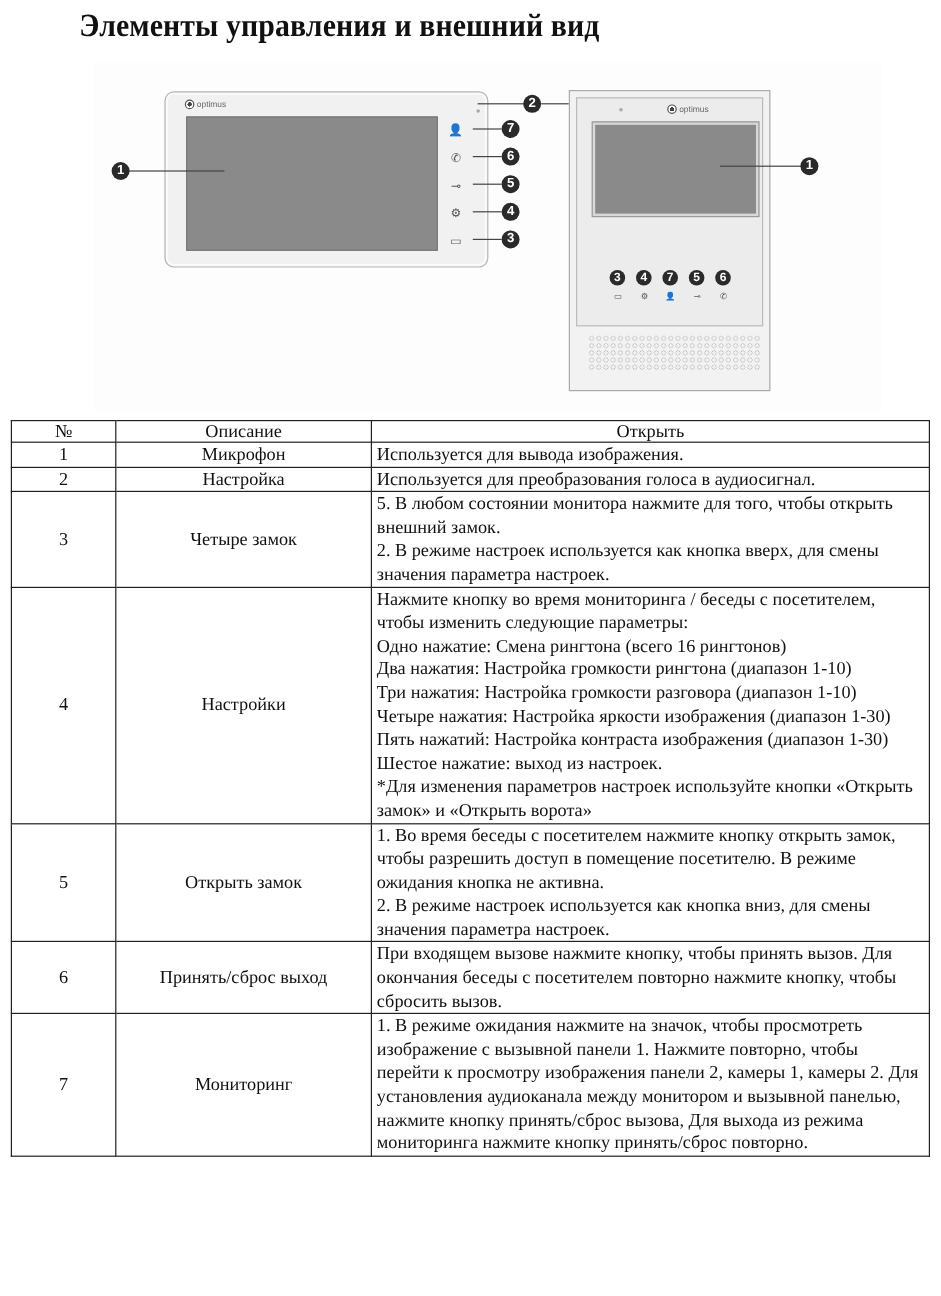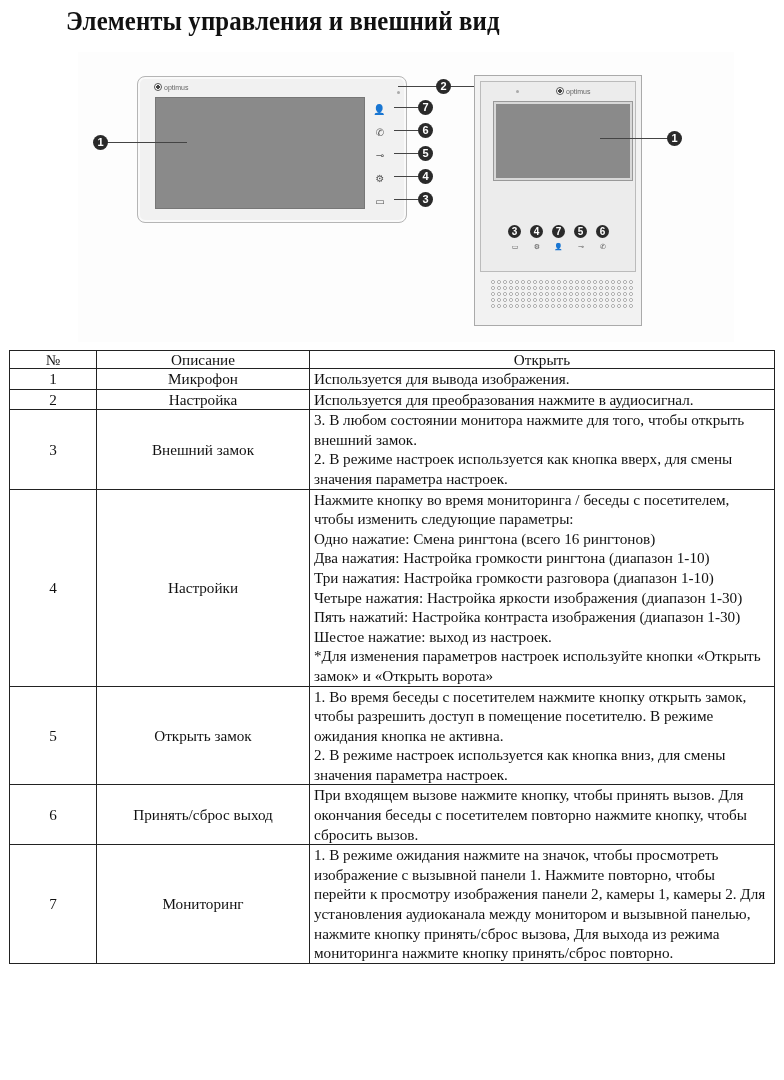--- a/index.html
+++ b/index.html
@@ -114,26 +114,26 @@
   </thead>
   <tbody>
     <tr>
       <td class="num">1</td>
       <td class="name">Микрофон</td>
       <td class="desc">Используется для вывода изображения.</td>
     </tr>
     <tr>
       <td class="num">2</td>
       <td class="name">Настройка</td>
-      <td class="desc">Используется для преобразования нажмите в аудиосигнал.</td>
+      <td class="desc">Используется для преобразования голоса в аудиосигнал.</td>
     </tr>
     <tr>
       <td class="num">3</td>
-      <td class="name">Внешний замок</td>
-      <td class="desc">3. В любом состоянии монитора нажмите для того, чтобы открыть внешний замок.
+      <td class="name">Четыре замок</td>
+      <td class="desc">5. В любом состоянии монитора нажмите для того, чтобы открыть внешний замок.
 2. В режиме настроек используется как кнопка вверх, для смены значения параметра настроек.</td>
     </tr>
     <tr>
       <td class="num">4</td>
       <td class="name">Настройки</td>
       <td class="desc">Нажмите кнопку во время мониторинга / беседы с посетителем, чтобы изменить следующие параметры:
 Одно нажатие: Смена рингтона (всего 16 рингтонов)
 Два нажатия: Настройка громкости рингтона (диапазон 1-10)
 Три нажатия: Настройка громкости разговора (диапазон 1-10)
 Четыре нажатия: Настройка яркости изображения (диапазон 1-30)

